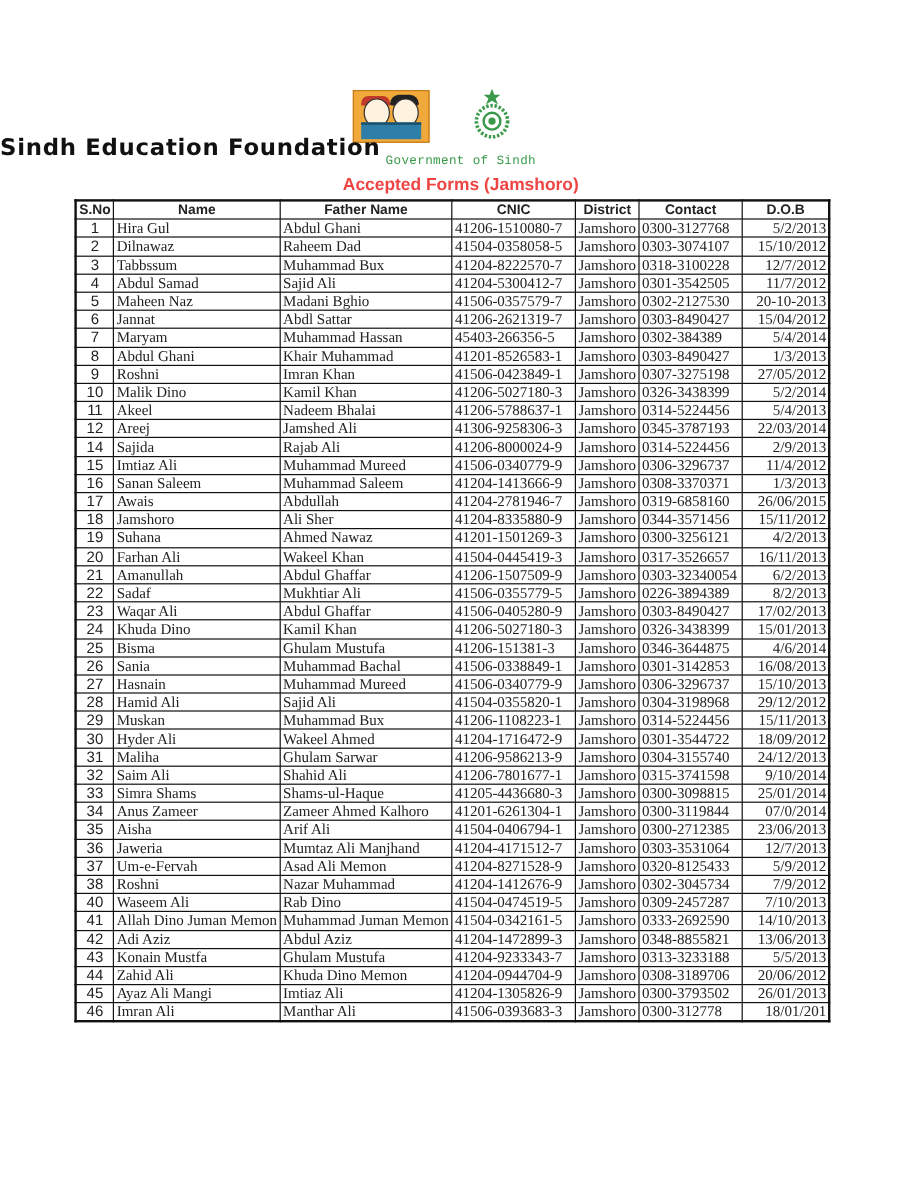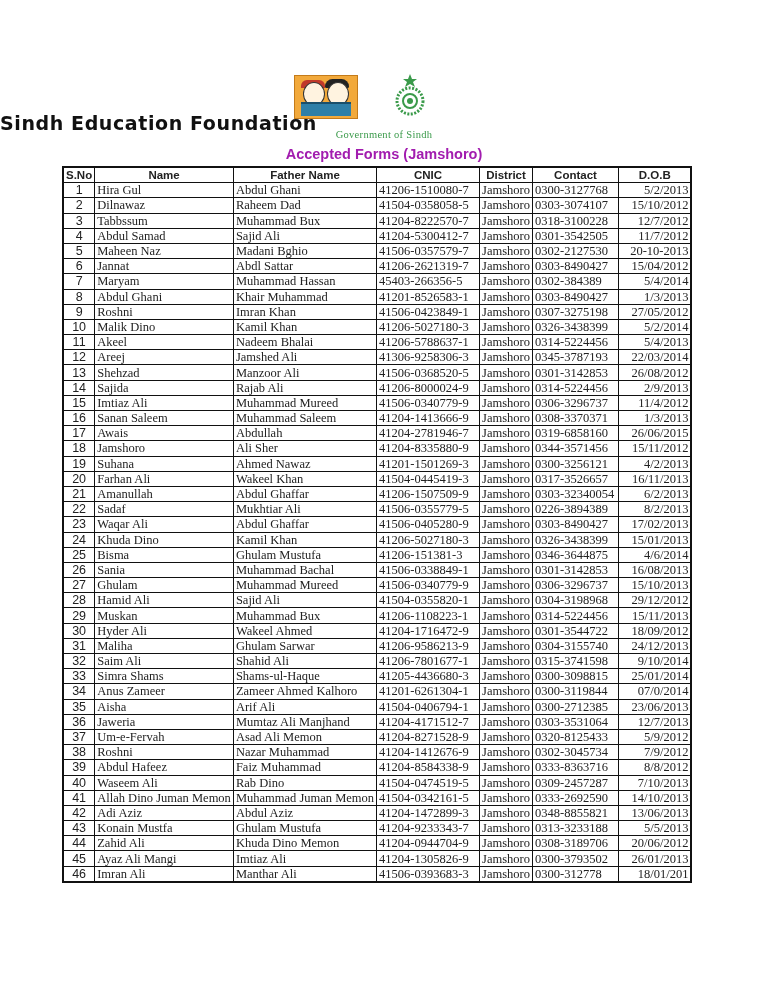--- a/index.html
+++ b/index.html
@@ -6,22 +6,22 @@
   body { width:768px; height:994px; position:relative; overflow:hidden; font-family:"Liberation Serif", serif; }
   .logo-wrap { position:absolute; left:290px; top:73px; width:140px; height:46px; }
   .kids-logo { position:absolute; left:4px; top:2px; width:62px; height:42px; background:#f2a93b; border:1px solid #c47b1a; overflow:hidden; }
   .kid { position:absolute; top:6px; width:20px; height:22px; border-radius:50%; background:#fff3e0; border:1px solid #333; }
   .kid.k1 { left:8px; } .kid.k2 { left:32px; }
   .cap { position:absolute; top:4px; left:6px; width:24px; height:8px; background:#c0392b; border-radius:6px 6px 0 0; }
   .hair { position:absolute; top:3px; left:30px; width:24px; height:9px; background:#222; border-radius:10px 10px 2px 2px; }
   .book { position:absolute; left:6px; bottom:2px; width:50px; height:12px; background:#2e7fa8; border-top:2px solid #1a4f6b; }
   .seal { position:absolute; left:100px; top:0px; width:40px; height:44px; }
   .org-name { position:absolute; left:0; width:768px; top:112px; font-family:"DejaVu Sans", sans-serif; font-weight:bold; font-size:19px; letter-spacing:0.6px; color:#111; }
-  .org-sub { position:absolute; left:0; width:768px; top:129px; text-align:center; font-family:Liberation Serif, serif; font-size:10.5px; color:#3a9a4a; letter-spacing:0.3px; }
-  .doc-title { position:absolute; left:0; width:768px; top:146px; text-align:center; font-family:"Liberation Sans", sans-serif; font-weight:bold; font-size:14.5px; color:#a21caf; }
+  .org-sub { position:absolute; left:0; width:768px; top:129px; text-align:center; font-family:Liberation Mono, monospace; font-size:10.5px; color:#3a9a4a; letter-spacing:0.3px; }
+  .doc-title { position:absolute; left:0; width:768px; top:146px; text-align:center; font-family:"Liberation Sans", sans-serif; font-weight:bold; font-size:14.5px; color:#ef4444; }
   table.forms { position:absolute; left:62px; top:166px; border-collapse:collapse; border:2px solid #111; }
   table.forms th, table.forms td { border:1.5px solid #111; padding:0 2px; height:14.2px; line-height:14px; font-size:12.5px; white-space:nowrap; overflow:hidden; color:#222; }
   table.forms th { font-family:"Liberation Sans", sans-serif; font-weight:bold; font-size:11.5px; text-align:center;margin-left:48px; }
   td.c-sno { font-family:"Liberation Sans", sans-serif; text-align:center; font-size:12px; }
   td.c-dob { text-align:right; }
   col.w-sno { width:30px; } col.w-name { width:137px; } col.w-father { width:137px; }
   col.w-cnic { width:103px; } col.w-dist { width:49px; } col.w-contact { width:86px; } col.w-dob { width:73px; }
 </style>
 </head>
 <body>
@@ -170,29 +170,20 @@
       <tr>
         <td class="c-sno">12</td>
         <td class="c-name">Areej</td>
         <td class="c-father">Jamshed Ali</td>
         <td class="c-cnic">41306-9258306-3</td>
         <td class="c-dist">Jamshoro</td>
         <td class="c-contact">0345-3787193</td>
         <td class="c-dob">22/03/2014</td>
       </tr>
       <tr>
-        <td class="c-sno">13</td>
-        <td class="c-name">Shehzad</td>
-        <td class="c-father">Manzoor Ali</td>
-        <td class="c-cnic">41506-0368520-5</td>
-        <td class="c-dist">Jamshoro</td>
-        <td class="c-contact">0301-3142853</td>
-        <td class="c-dob">26/08/2012</td>
-      </tr>
-      <tr>
         <td class="c-sno">14</td>
         <td class="c-name">Sajida</td>
         <td class="c-father">Rajab Ali</td>
         <td class="c-cnic">41206-8000024-9</td>
         <td class="c-dist">Jamshoro</td>
         <td class="c-contact">0314-5224456</td>
         <td class="c-dob">2/9/2013</td>
       </tr>
       <tr>
         <td class="c-sno">15</td>
@@ -297,21 +288,21 @@
         <td class="c-sno">26</td>
         <td class="c-name">Sania</td>
         <td class="c-father">Muhammad Bachal</td>
         <td class="c-cnic">41506-0338849-1</td>
         <td class="c-dist">Jamshoro</td>
         <td class="c-contact">0301-3142853</td>
         <td class="c-dob">16/08/2013</td>
       </tr>
       <tr>
         <td class="c-sno">27</td>
-        <td class="c-name">Ghulam</td>
+        <td class="c-name">Hasnain</td>
         <td class="c-father">Muhammad Mureed</td>
         <td class="c-cnic">41506-0340779-9</td>
         <td class="c-dist">Jamshoro</td>
         <td class="c-contact">0306-3296737</td>
         <td class="c-dob">15/10/2013</td>
       </tr>
       <tr>
         <td class="c-sno">28</td>
         <td class="c-name">Hamid Ali</td>
         <td class="c-father">Sajid Ali</td>
@@ -404,29 +395,20 @@
       <tr>
         <td class="c-sno">38</td>
         <td class="c-name">Roshni</td>
         <td class="c-father">Nazar Muhammad</td>
         <td class="c-cnic">41204-1412676-9</td>
         <td class="c-dist">Jamshoro</td>
         <td class="c-contact">0302-3045734</td>
         <td class="c-dob">7/9/2012</td>
       </tr>
       <tr>
-        <td class="c-sno">39</td>
-        <td class="c-name">Abdul Hafeez</td>
-        <td class="c-father">Faiz Muhammad</td>
-        <td class="c-cnic">41204-8584338-9</td>
-        <td class="c-dist">Jamshoro</td>
-        <td class="c-contact">0333-8363716</td>
-        <td class="c-dob">8/8/2012</td>
-      </tr>
-      <tr>
         <td class="c-sno">40</td>
         <td class="c-name">Waseem Ali</td>
         <td class="c-father">Rab Dino</td>
         <td class="c-cnic">41504-0474519-5</td>
         <td class="c-dist">Jamshoro</td>
         <td class="c-contact">0309-2457287</td>
         <td class="c-dob">7/10/2013</td>
       </tr>
       <tr>
         <td class="c-sno">41</td>

